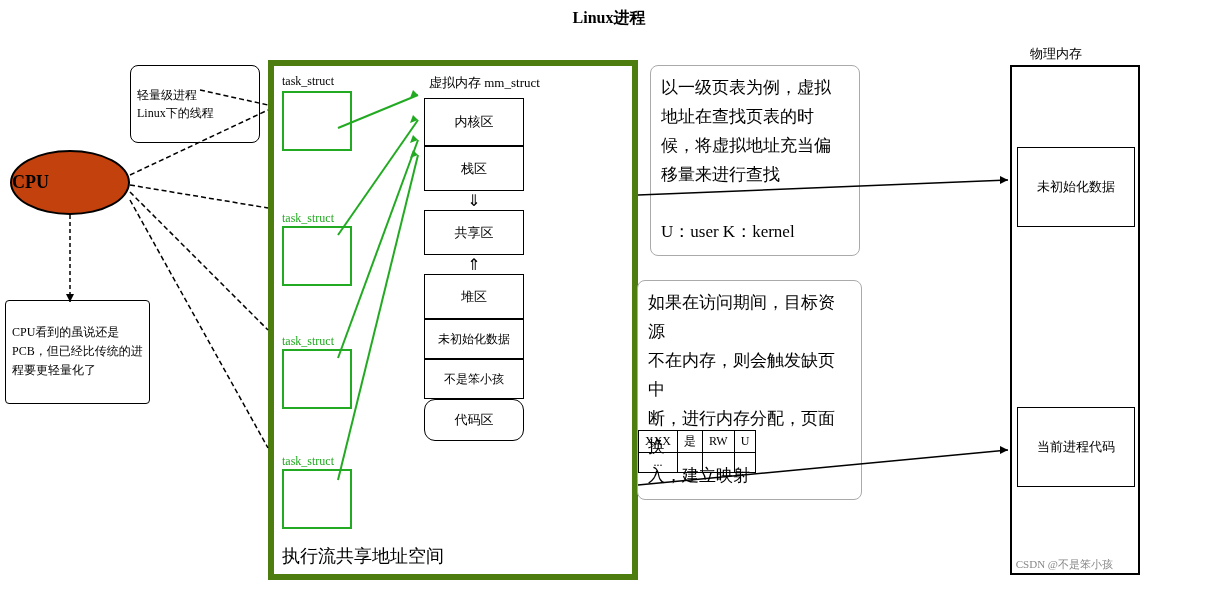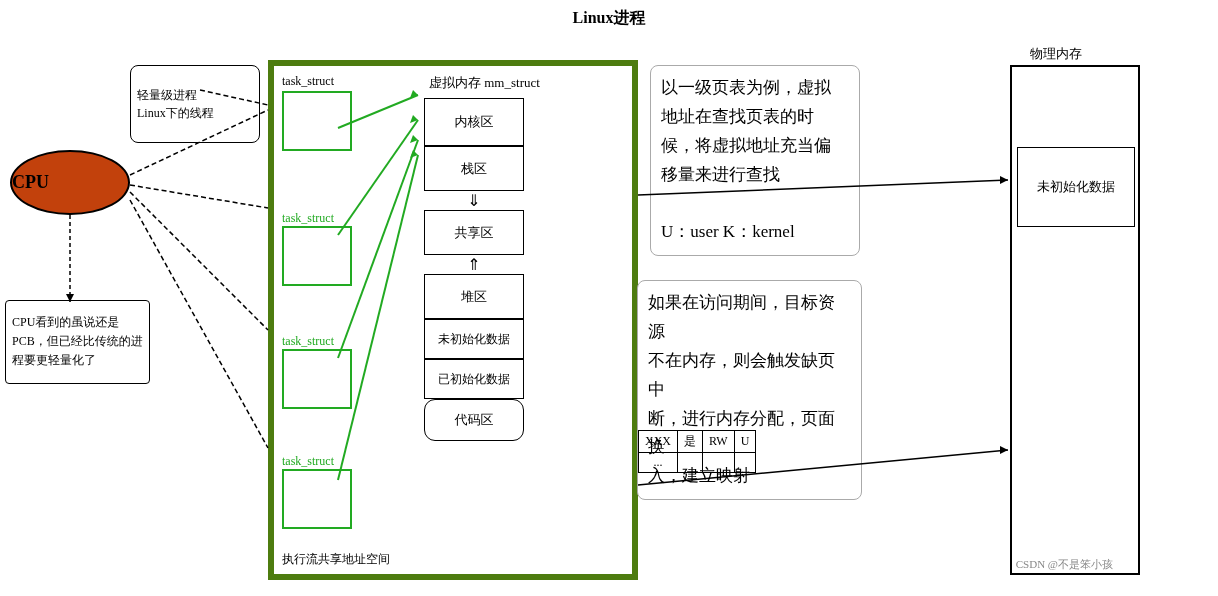--- a/index.html
+++ b/index.html
@@ -61,21 +61,21 @@
     }
 
     
     .callout-bottom {
       position: absolute;
       left: 5px;
       top: 270px;
       width: 145px;
       border: 1.5px solid #000;
       border-radius: 4px;
-      padding: 12px 6px;
+      padding: 22px 6px;
       background: #fff;
       font-size: 12px;
       line-height: 1.6;
     }
 
     
     .process-box {
       position: absolute;
       left: 268px;
       top: 30px;
@@ -201,41 +201,41 @@
       <div style="text-align:center; font-size:16px; line-height:1.2;">⇓</div>
 
       <div class="mem-section" style="height:45px;">共享区</div>
 
       <div style="text-align:center; font-size:16px; line-height:1.2;">⇑</div>
 
       <div class="mem-section" style="height:45px;">堆区</div>
 
       <div class="mem-section" style="height:40px; font-size:12px;">未初始化数据</div>
 
-      <div class="mem-section" style="height:40px; font-size:12px;">已初始化数据</div>
+      <div class="mem-section" style="height:40px; font-size:12px;">不是笨小孩</div>
 
       <div class="mem-section" style="height:42px;border-radius:11px;">代码区</div>
     </div>
 
     <div style="position:absolute; left:8px; top:145px;">
       <div class="section-label-green">task_struct</div>
       <div class="task-struct-box" style="width:70px; height:60px; border-color:#22aa22;"></div>
     </div>
 
     <div style="position:absolute; left:8px; top:268px;">
       <div class="section-label-green">task_struct</div>
       <div class="task-struct-box" style="width:70px; height:60px; border-color:#22aa22;"></div>
     </div>
 
     <div style="position:absolute; left:8px; top:388px;">
       <div class="section-label-green">task_struct</div>
       <div class="task-struct-box" style="width:70px; height:60px; border-color:#22aa22;"></div>
     </div>
 
-    <div style="position:absolute; left:8px; bottom:6px; font-size:12px;">执行流共享地址空间</div>
+    <div style="position:absolute; left:8px; bottom:6px; font-size:18px;">执行流共享地址空间</div>
 
   </div>
 
   <div class="info-box" style="left:650px; top:35px; width:210px;">
     <div>
       以一级页表为例，虚拟<br>
       地址在查找页表的时<br>
       候，将虚拟地址充当偏<br>
       移量来进行查找<br>
       <br>
@@ -266,20 +266,21 @@
       <td></td>
       <td></td>
     </tr>
   </tbody>
     </table>
 
   <div class="phys-mem-box">
 
     <div class="mem-section" style="position:absolute; left:5px; top:80px; width:118px; height:80px; font-size:13px;">未初始化数据</div>
 
+    <div class="mem-section" style="position:absolute; left:5px; top:340px; width:118px; height:80px; font-size:13px;">当前进程代码</div>
   </div>
 
   <div class="phys-label">物理内存</div>
 
   <div class="watermark">CSDN @不是笨小孩</div>
 
   <svg class="arrows-svg">
 
     <line x1="200" y1="60" x2="268" y2="75" stroke="#000" stroke-width="1.5" stroke-dasharray="5,3"></line>
 

